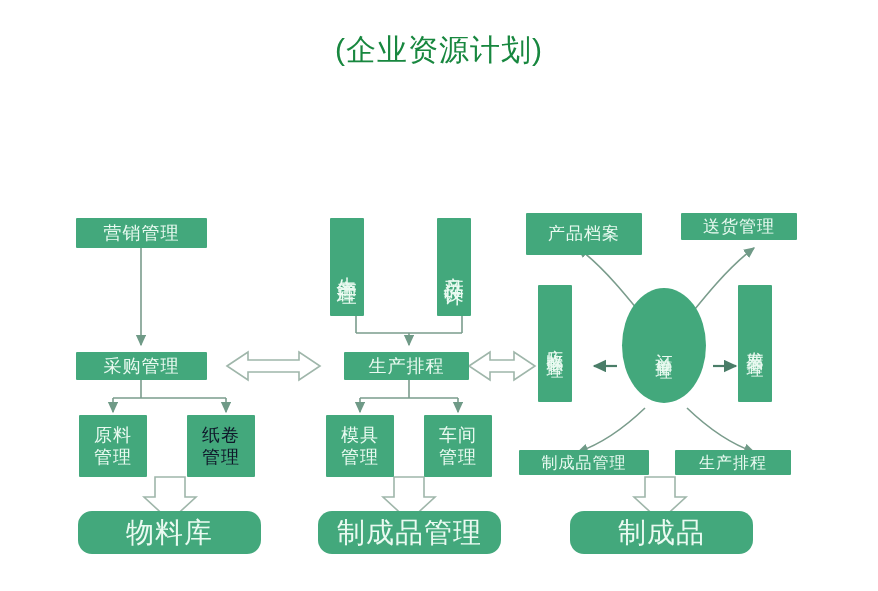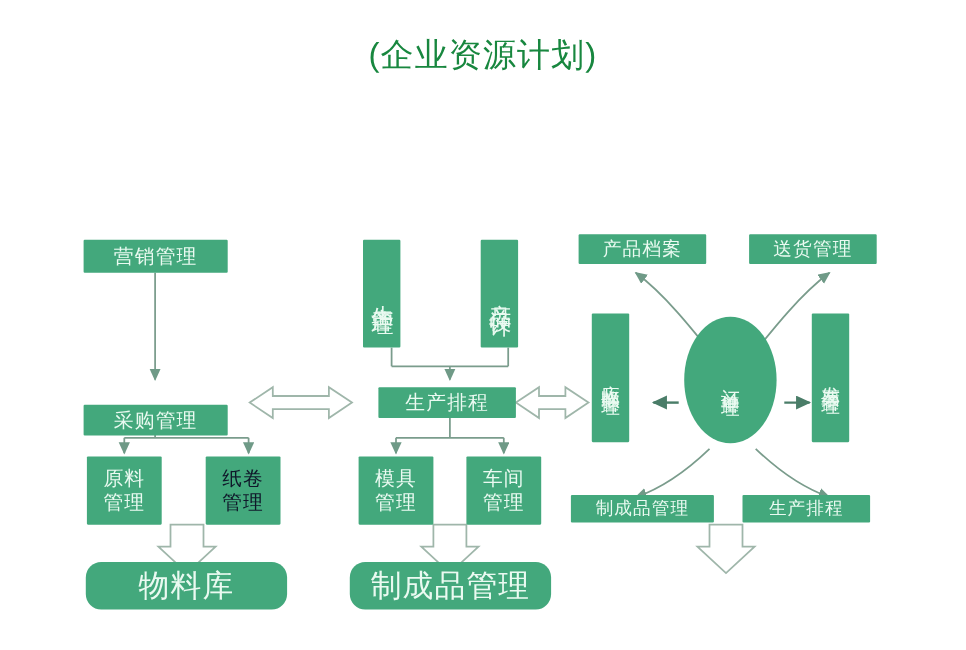--- a/index.html
+++ b/index.html
@@ -145,48 +145,49 @@
     <g>
       <polygon points="227,366 248,352 248,360 299,360 299,352 320,366 299,380 299,372 248,372 248,380" fill="#ffffff" stroke="#9fb6aa" stroke-width="1.6"></polygon>
     </g>
     <g>
       <polygon points="469,366 490,352 490,360 514,360 514,352 535,366 514,380 514,372 490,372 490,380" fill="#ffffff" stroke="#9fb6aa" stroke-width="1.6"></polygon>
     </g>
   </svg>
 
   <div class="node rect t18" style="left: 76px; top: 218px; width: 131px; height: 30px; background: rgb(67, 168, 124); color: rgb(234, 250, 241);">营销管理</div>
 
-  <div class="node rect t18" style="left: 76px; top: 352px; width: 131px; height: 28px; background: rgb(67, 168, 124); color: rgb(234, 250, 241); margin-top: 16px;">采购管理</div>
+  <div class="node rect t18" style="left: 76px; top: 352px; width: 131px; height: 28px; background: rgb(67, 168, 124); color: rgb(234, 250, 241);">采购管理</div>
 
   <div class="node rect t18 two-line" style="left: 79px; top: 415px; width: 68px; height: 62px; background: rgb(67, 168, 124); color: rgb(234, 250, 241);">原料<br>管理</div>
 
   <div class="node rect t18 two-line" style="left: 187px; top: 415px; width: 68px; height: 62px; background: rgb(67, 168, 124); color: #0f172a;">纸卷<br>管理</div>
 
   <div class="node rounded t22" style="left: 78px; top: 511px; width: 183px; height: 43px; background: rgb(67, 168, 124); color: rgb(234, 250, 241);">物料库</div>
 
   <div class="node rect vert t20" style="left: 330px; top: 218px; width: 34px; height: 98px; background: rgb(67, 168, 124); color: rgb(234, 250, 241);">生产管理</div>
 
   <div class="node rect vert t20" style="left: 437px; top: 218px; width: 34px; height: 98px; background: rgb(67, 168, 124); color: rgb(234, 250, 241);">产品设计</div>
 
   <div class="node rect t18" style="left: 344px; top: 352px; width: 125px; height: 28px; background: rgb(67, 168, 124); color: rgb(234, 250, 241);">生产排程</div>
 
   <div class="node rect t18 two-line" style="left: 326px; top: 415px; width: 68px; height: 62px; background: rgb(67, 168, 124); color: rgb(234, 250, 241);">模具<br>管理</div>
 
   <div class="node rect t18 two-line" style="left: 424px; top: 415px; width: 68px; height: 62px; background: rgb(67, 168, 124); color: rgb(234, 250, 241);">车间<br>管理</div>
 
   <div class="node rounded t22" style="left: 318px; top: 511px; width: 183px; height: 43px; background: rgb(67, 168, 124); color: rgb(234, 250, 241);">制成品管理</div>
 
-  <div class="node rect t17" style="left: 526px; top: 213px; width: 116px; height: 27px; background: rgb(67, 168, 124); color: rgb(234, 250, 241);">产品档案</div>
+  <div class="node rect t17" style="left: 526px; top: 213px; width: 116px; height: 42px; background: rgb(67, 168, 124); color: rgb(234, 250, 241);">产品档案</div>
 
   <div class="node rect t17" style="left: 681px; top: 213px; width: 116px; height: 27px; background: rgb(67, 168, 124); color: rgb(234, 250, 241);">送货管理</div>
 
   <div class="node rect vert t17" style="left: 538px; top: 285px; width: 34px; height: 117px; background: rgb(67, 168, 124); color: rgb(234, 250, 241);">应收款管理</div>
 
   <div class="node ellipse vert t17" style="left: 622px; top: 288px; width: 84px; height: 115px; background: rgb(67, 168, 124); color: rgb(234, 250, 241);">订单管理</div>
 
   <div class="node rect vert t17" style="left: 738px; top: 285px; width: 34px; height: 117px; background: rgb(67, 168, 124); color: rgb(234, 250, 241);">发票管理</div>
 
   <div class="node rect t16" style="left: 519px; top: 450px; width: 130px; height: 25px; background: rgb(67, 168, 124); color: rgb(234, 250, 241);">制成品管理</div>
 
   <div class="node rect t16" style="left: 675px; top: 450px; width: 116px; height: 25px; background: rgb(67, 168, 124); color: rgb(234, 250, 241);">生产排程</div>
 
+  <div class="node rounded t22" style="left: 570px; top: 511px; width: 183px; height: 43px; background: rgb(67, 168, 124); color: rgb(234, 250, 241);">制成品</div>
 
 </div>
 
 </body></html>

